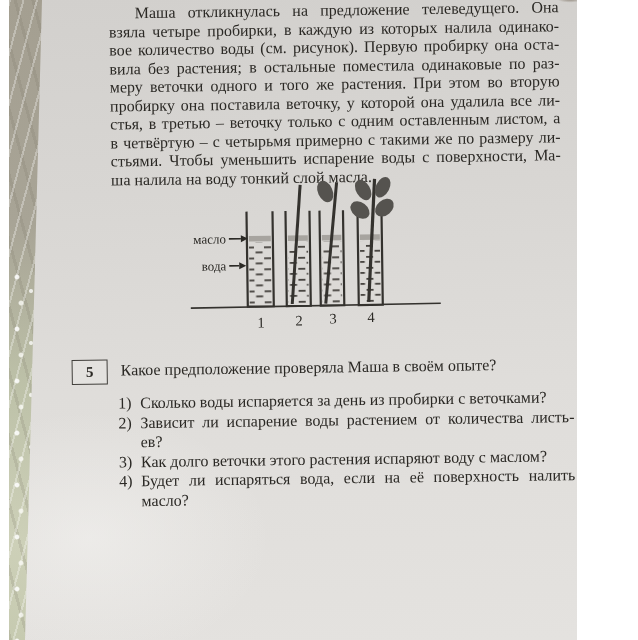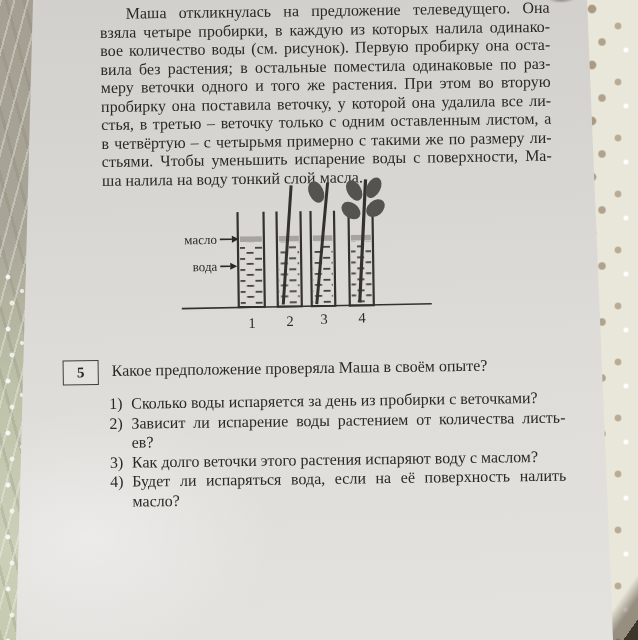--- a/index.html
+++ b/index.html
@@ -1,20 +1,21 @@
 <!DOCTYPE html>
 <html><head>
 <meta charset="utf-8">
 <style>
   html,body { margin:0; padding:0; }
   .photo {
-    position:relative; width:638px; height:640px; overflow:hidden;
+    position:relative; width:568px; height:640px; overflow:hidden;
     background:#b5b1a3;
     font-family:"Liberation Serif", serif;
     color:#2b2925;
+    margin-left:9px;
   }
   
   .fabric-left {
     position:absolute; left:0; top:0; width:80px; height:100%;
     background:linear-gradient(180deg,#a49f91 0%, #a8a496 35%, #bdc1a8 60%, #cdd0b8 85%, #c6cab0 100%);
   }
   .fabric-left::before {
     content:""; position:absolute; inset:0;
     background:repeating-linear-gradient(105deg, rgba(255,255,255,.30) 0 2px, transparent 2px 13px),
                repeating-linear-gradient(75deg, rgba(120,115,100,.18) 0 3px, transparent 3px 17px);

